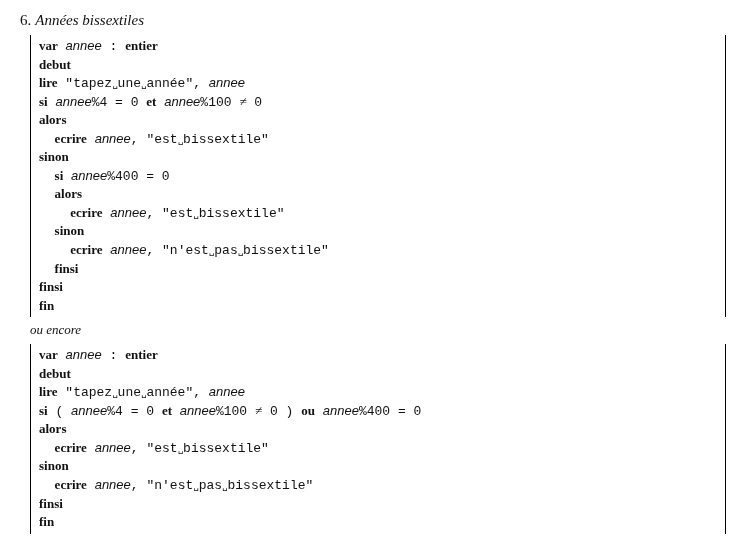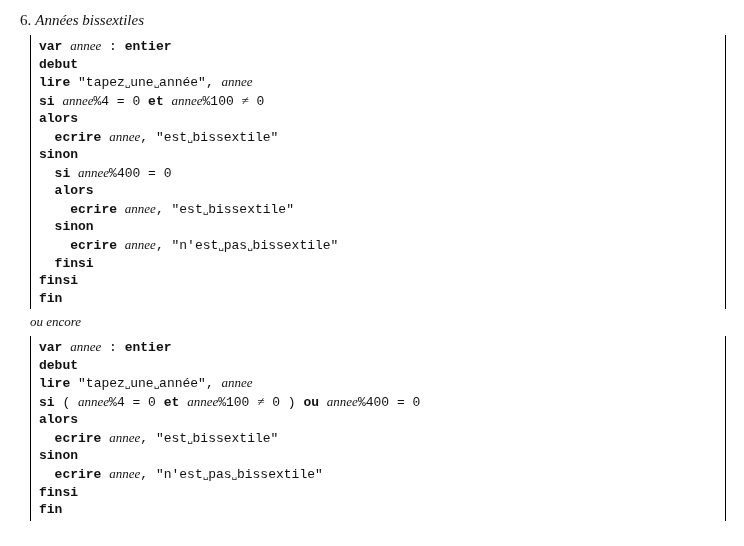--- a/index.html
+++ b/index.html
@@ -24,22 +24,22 @@
   .codebox {
     border-left: 1.2px solid #000;
     border-right: 1.2px solid #000;
     padding: 2px 8px 2px 8px;
     margin: 0 0 0 12px;
     font-family: "Courier New", Courier, monospace;
     font-size: 13px;
     line-height: 1.35;
     white-space: pre;
   }
-  .kw  { font-family: Liberation Mono, monospace; font-weight: bold; }
-  .var { font-family: Liberation Serif, serif; font-style: italic; text-align: center; }
+  .kw  { font-family: Liberation Serif, serif; font-weight: bold; }
+  .var { font-family: Liberation Sans, sans-serif; font-style: italic; text-align: center; }
   .str { font-family: "Courier New", Courier, monospace; }
   .op  { font-family: "Courier New", Courier, monospace; }
   .vs  { font-size: 9px; letter-spacing: 0; }
   .neq { font-family: "Times New Roman", Times, serif; font-size: 13px; }
   .ou-encore {
     font-style: italic;
     margin: 5px 0 6px 12px;
   }
 </style>
 </head>

